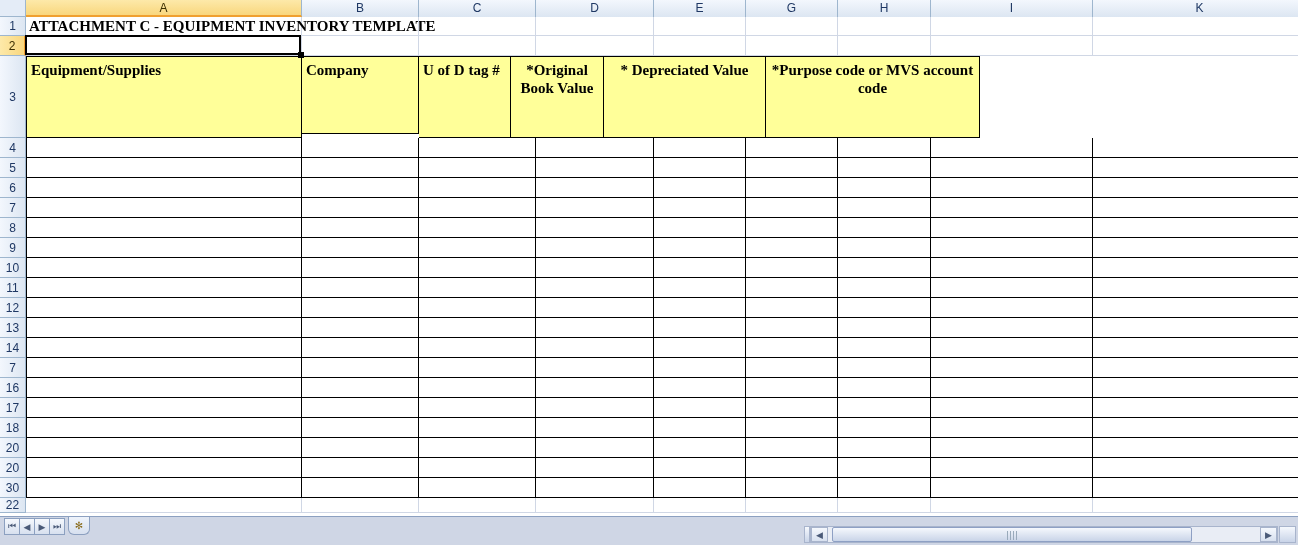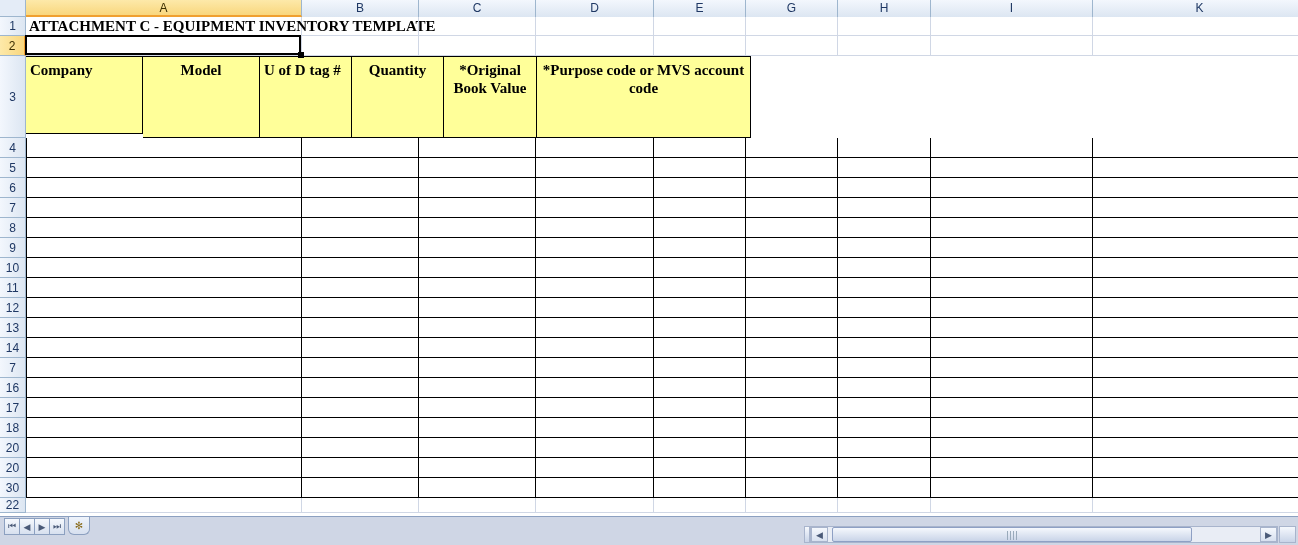--- a/index.html
+++ b/index.html
@@ -274,25 +274,25 @@
         <div class="cell" style="width: 117px; height: 20px;"></div>
         <div class="cell" style="width: 117px; height: 20px;"></div>
         <div class="cell" style="width: 118px; height: 20px;"></div>
         <div class="cell" style="width: 92px; height: 20px;"></div>
         <div class="cell" style="width: 92px; height: 20px;"></div>
         <div class="cell" style="width: 93px; height: 20px;"></div>
         <div class="cell" style="width: 162px; height: 20px;"></div>
         <div class="cell" style="width: 214px; height: 20px;"></div>
       </div>
       <div class="gridrow row3" style="height: 82px;">
+        <div class="cell hdrcell first left" style="width: 276px; height: 82px;">Equipment/Supplies</div>
         <div class="cell hdrcell left" style="width: 117px; height: 78px;">Company</div>
-        <div class="cell hdrcell" style="width: 117px; height: 82px;">Model</div>
         <div class="cell hdrcell left" style="width: 92px; height: 82px;">U of D tag #</div>
-        <div class="cell hdrcell" style="width: 92px; height: 82px;">Quantity</div>
         <div class="cell hdrcell" style="width: 93px; height: 82px;">*Original Book Value</div>
+        <div class="cell hdrcell" style="width: 162px; height: 82px;">* Depreciated Value</div>
         <div class="cell hdrcell" style="width: 214px; height: 82px;">*Purpose code or MVS account code</div>
       </div>
       <div class="gridrow rowd" style="height: 20px;">
         <div class="cell datacell first" style="width: 276px; height: 20px;"></div>
         <div class="cell datacell" style="width: 117px; height: 20px;"></div>
         <div class="cell datacell" style="width: 117px; height: 20px;"></div>
         <div class="cell datacell" style="width: 118px; height: 20px;"></div>
         <div class="cell datacell" style="width: 92px; height: 20px;"></div>
         <div class="cell datacell" style="width: 92px; height: 20px;"></div>
         <div class="cell datacell" style="width: 93px; height: 20px;"></div>

